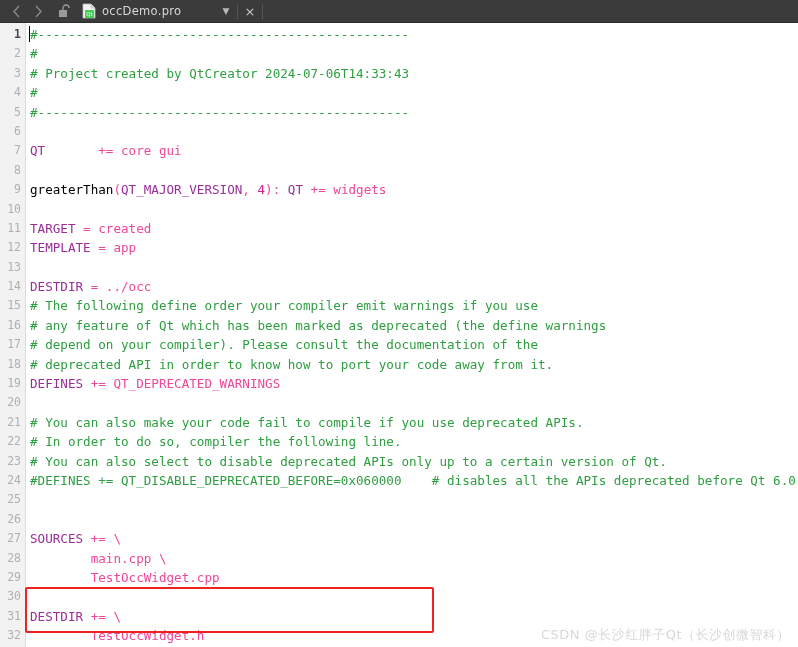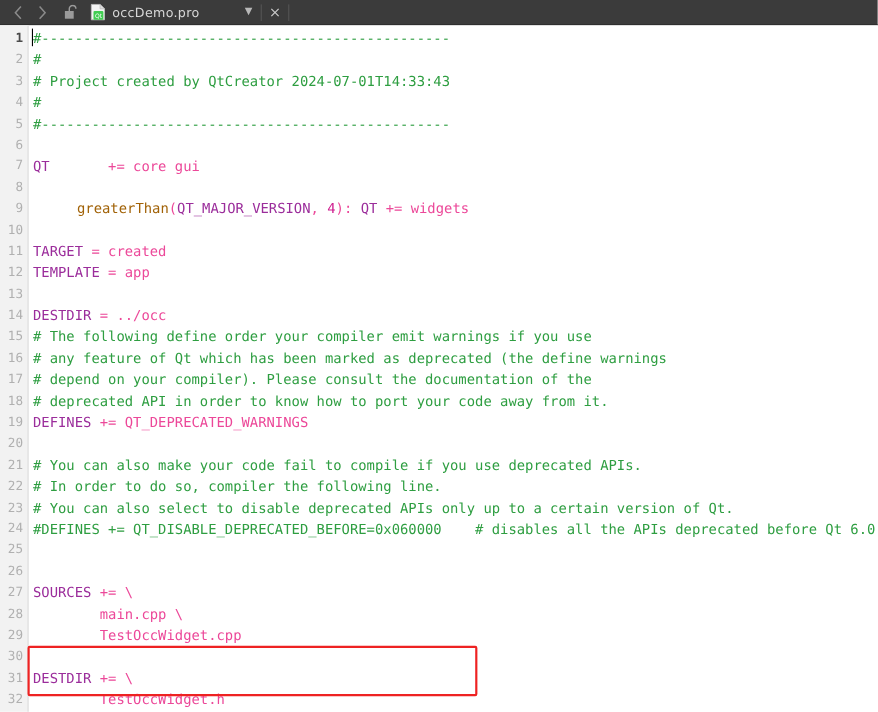--- a/index.html
+++ b/index.html
@@ -131,21 +131,21 @@
     height: 19.4px;
     line-height: 19.4px;
     font-size: 12.6px;
     font-family: "DejaVu Sans Mono", monospace;
     white-space: pre;
     color: #202020;
     box-sizing: border-box;
   }
   .cmt  { color: #2e9e41; }
   .kw   { color: #9b2d9b; }
-  .fn   { color: #a16207; margin-left: 40px; }
+  .fn   { color: #000000; }
   .num  { color: #d02090; }
   .plain{ color: #ec4899; }
 
   
   .caret {
     position: absolute;
     left: 3px;
     top: 3px;
     width: 1px;
     height: 16px;
@@ -248,21 +248,21 @@
       <div class="ln">29</div>
       <div class="ln">30</div>
       <div class="ln">31</div>
       <div class="ln">32</div>
       <div class="ln">33</div>
     </div>
   <div class="code" id="code">
     <div class="caret"></div>
   <div class="cl"><span class="cmt">#-------------------------------------------------</span></div>
       <div class="cl"><span class="cmt">#</span></div>
-      <div class="cl"><span class="cmt"># Project created by QtCreator 2024-07-01T14:33:43</span></div>
+      <div class="cl"><span class="cmt"># Project created by QtCreator 2024-07-06T14:33:43</span></div>
       <div class="cl"><span class="cmt">#</span></div>
       <div class="cl"><span class="cmt">#-------------------------------------------------</span></div>
       <div class="cl">&nbsp;</div>
       <div class="cl"><span class="kw">QT</span><span class="plain">       += core gui</span></div>
       <div class="cl">&nbsp;</div>
       <div class="cl"><span class="fn">greaterThan</span><span class="plain">(</span><span class="kw">QT_MAJOR_VERSION</span><span class="plain">, </span><span class="num">4</span><span class="plain">): </span><span class="kw">QT</span><span class="plain"> += widgets</span></div>
       <div class="cl">&nbsp;</div>
       <div class="cl"><span class="kw">TARGET</span><span class="plain"> = created</span></div>
       <div class="cl"><span class="kw">TEMPLATE</span><span class="plain"> = app</span></div>
       <div class="cl">&nbsp;</div>
@@ -281,13 +281,14 @@
       <div class="cl">&nbsp;</div>
       <div class="cl"><span class="kw">SOURCES</span><span class="plain"> += \</span></div>
       <div class="cl"><span class="plain">        main.cpp \</span></div>
       <div class="cl"><span class="plain">        TestOccWidget.cpp</span></div>
       <div class="cl">&nbsp;</div>
       <div class="cl"><span class="kw">DESTDIR</span><span class="plain"> += \</span></div>
       <div class="cl"><span class="plain">        TestOccWidget.h</span></div>
       <div class="cl">&nbsp;</div>
     </div>
   <div class="redbox" id="redbox" style="left: 25px; top: 564px; width: 405px; height: 42px; border-color: rgb(238, 34, 34);"></div>
+  <div class="watermark" style="color: rgb(216, 216, 216);">CSDN @长沙红胖子Qt（长沙创微智科）</div>
 </div>
 
 </body></html>

